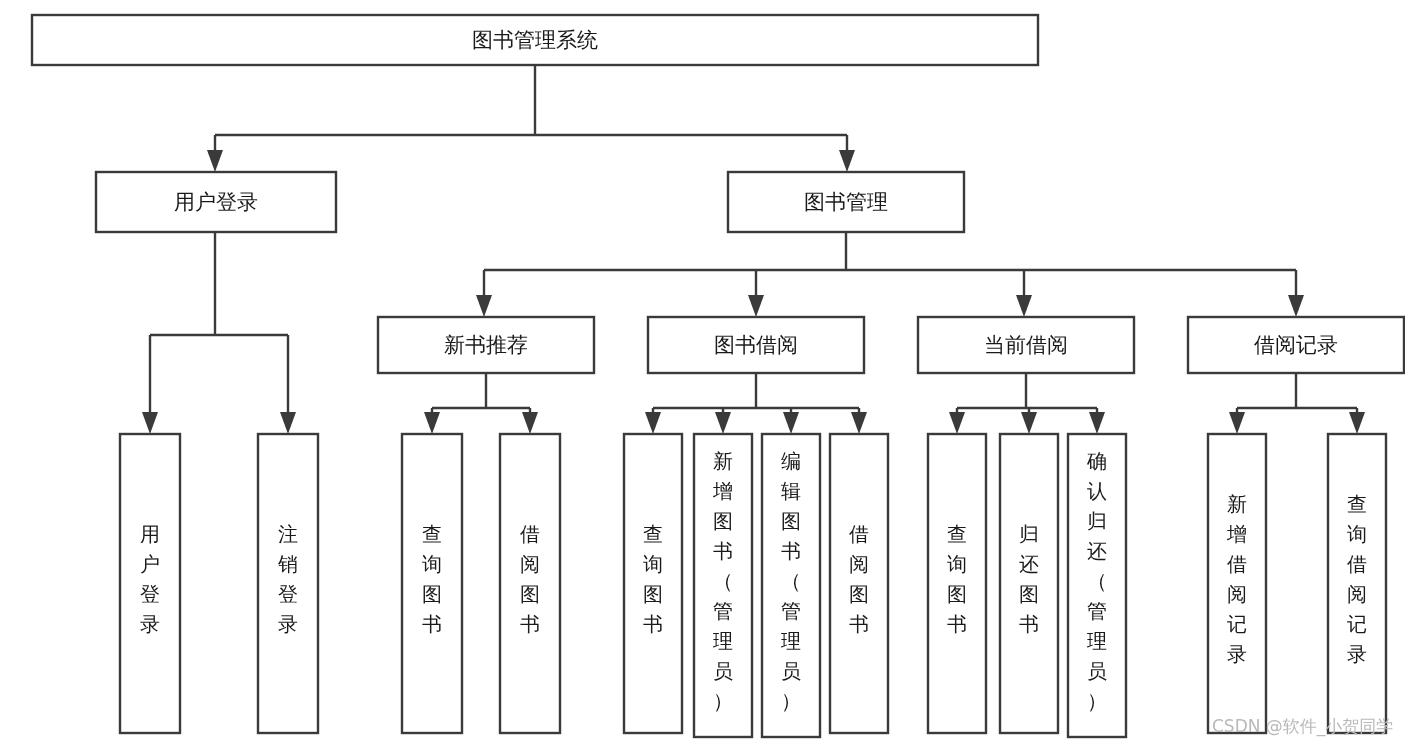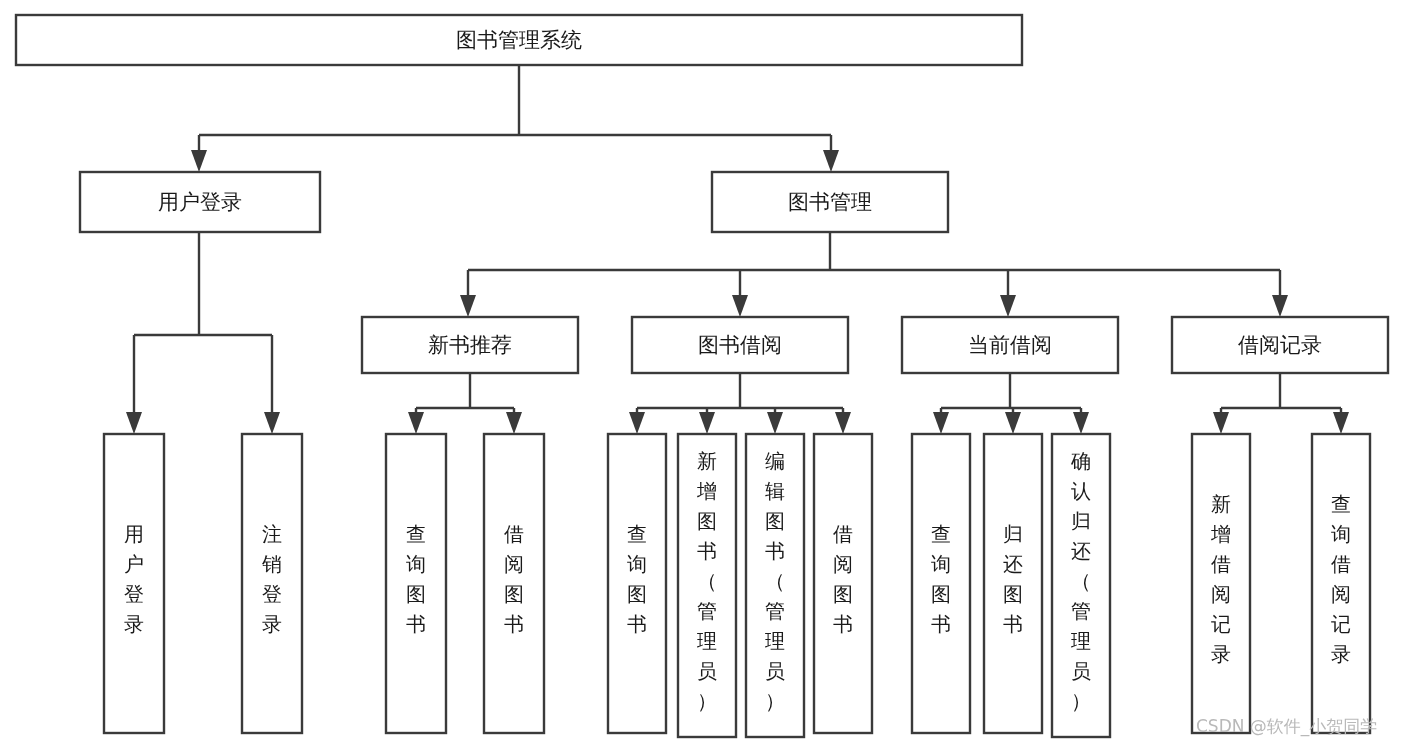--- a/index.html
+++ b/index.html
@@ -13,20 +13,21 @@
     position: relative;
     overflow: hidden;
     font-family: "DejaVu Sans", "Liberation Sans", sans-serif;
   }
   #diagram-root {
     position: absolute;
     left: 0;
     top: 0;
     width: 1327px;
     height: 747px;
+    padding-left: 16px;
   }
   svg.tree-canvas {
     display: block;
     width: 1405px;
     height: 747px;
   }
   .node-box {
     fill: #ffffff;
     stroke: #3a3a3a;
     stroke-width: 2.4;

